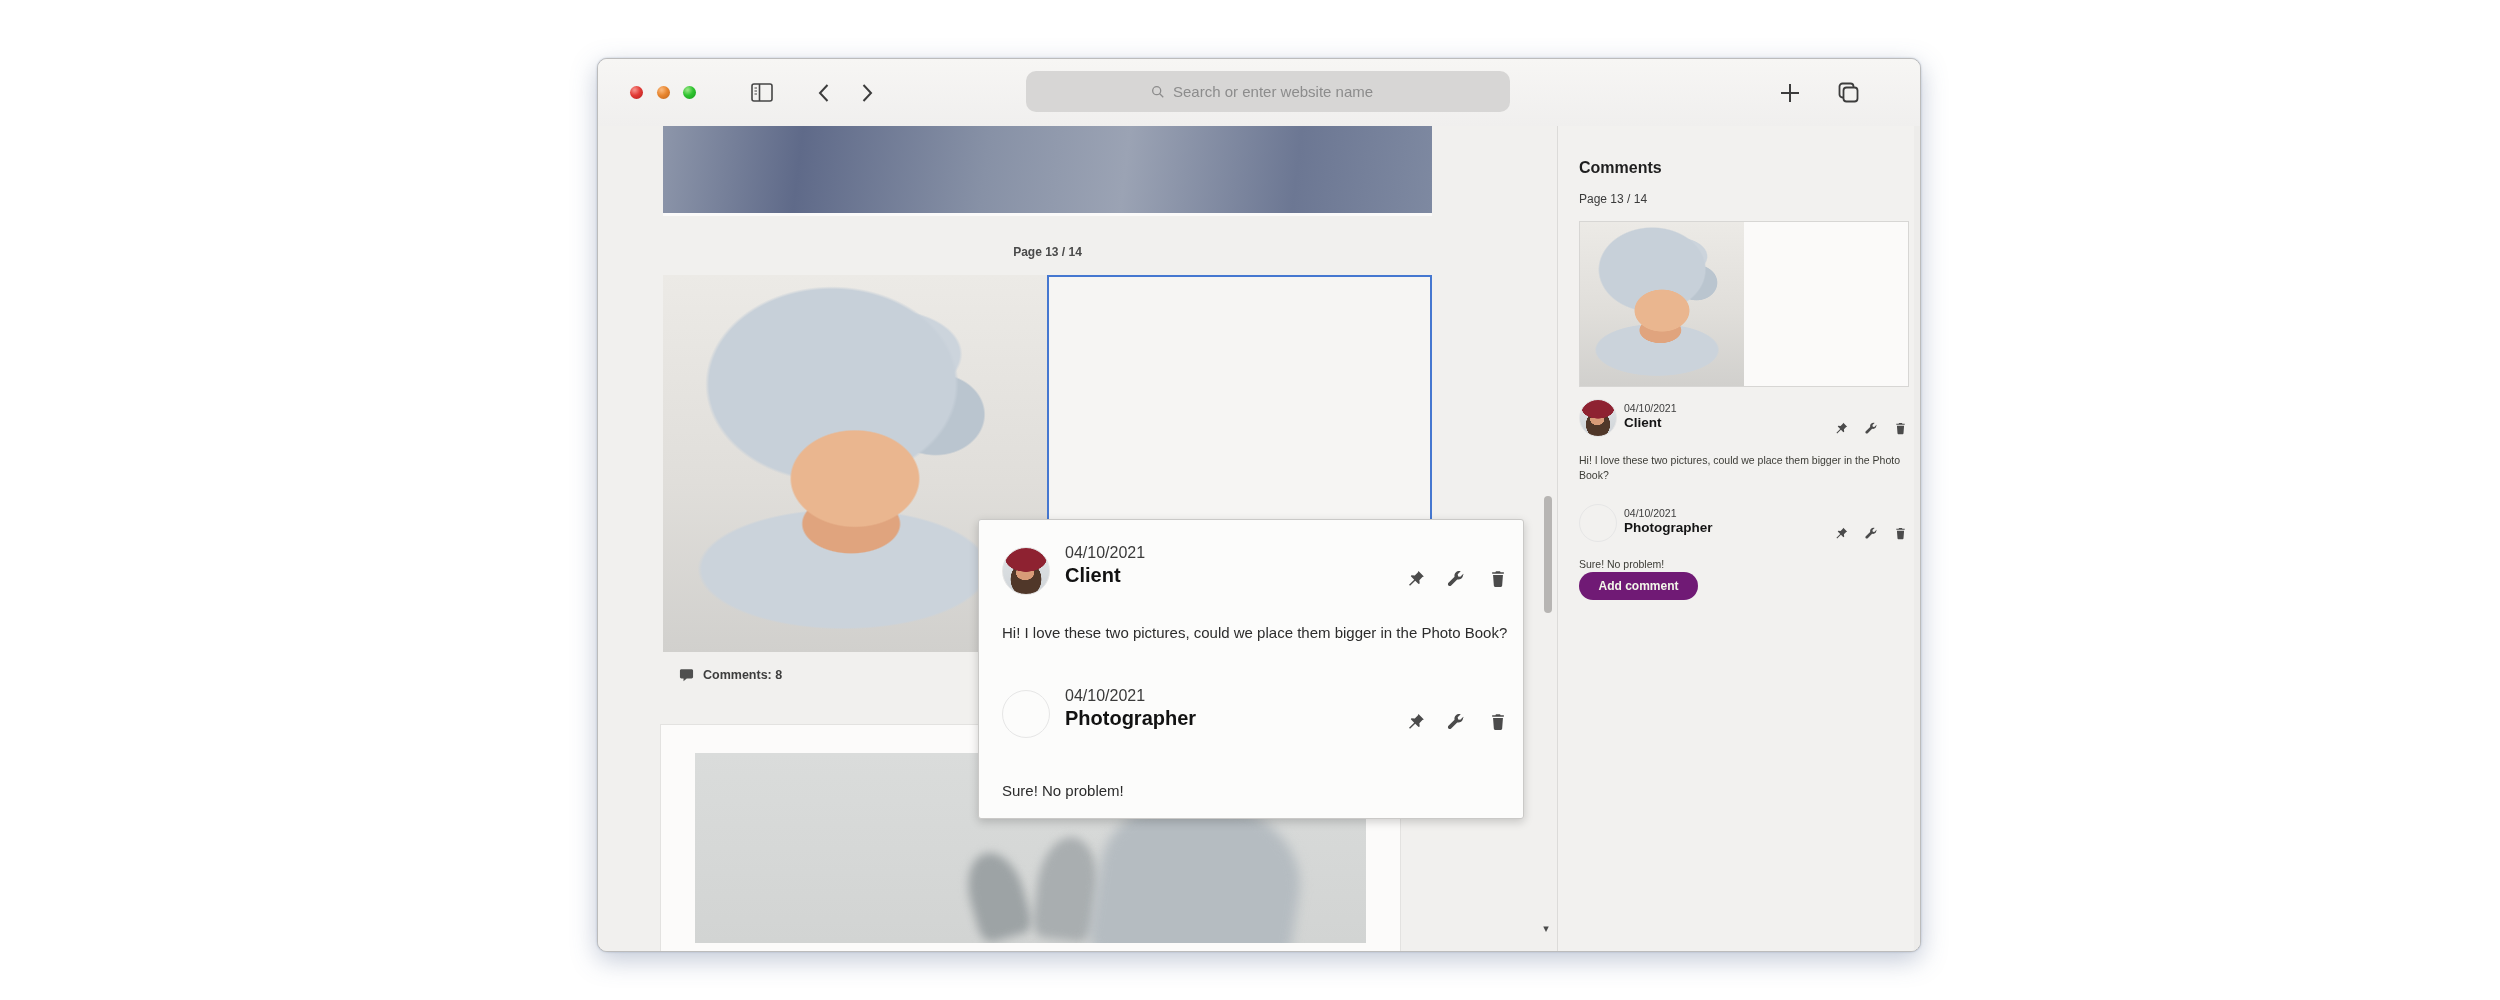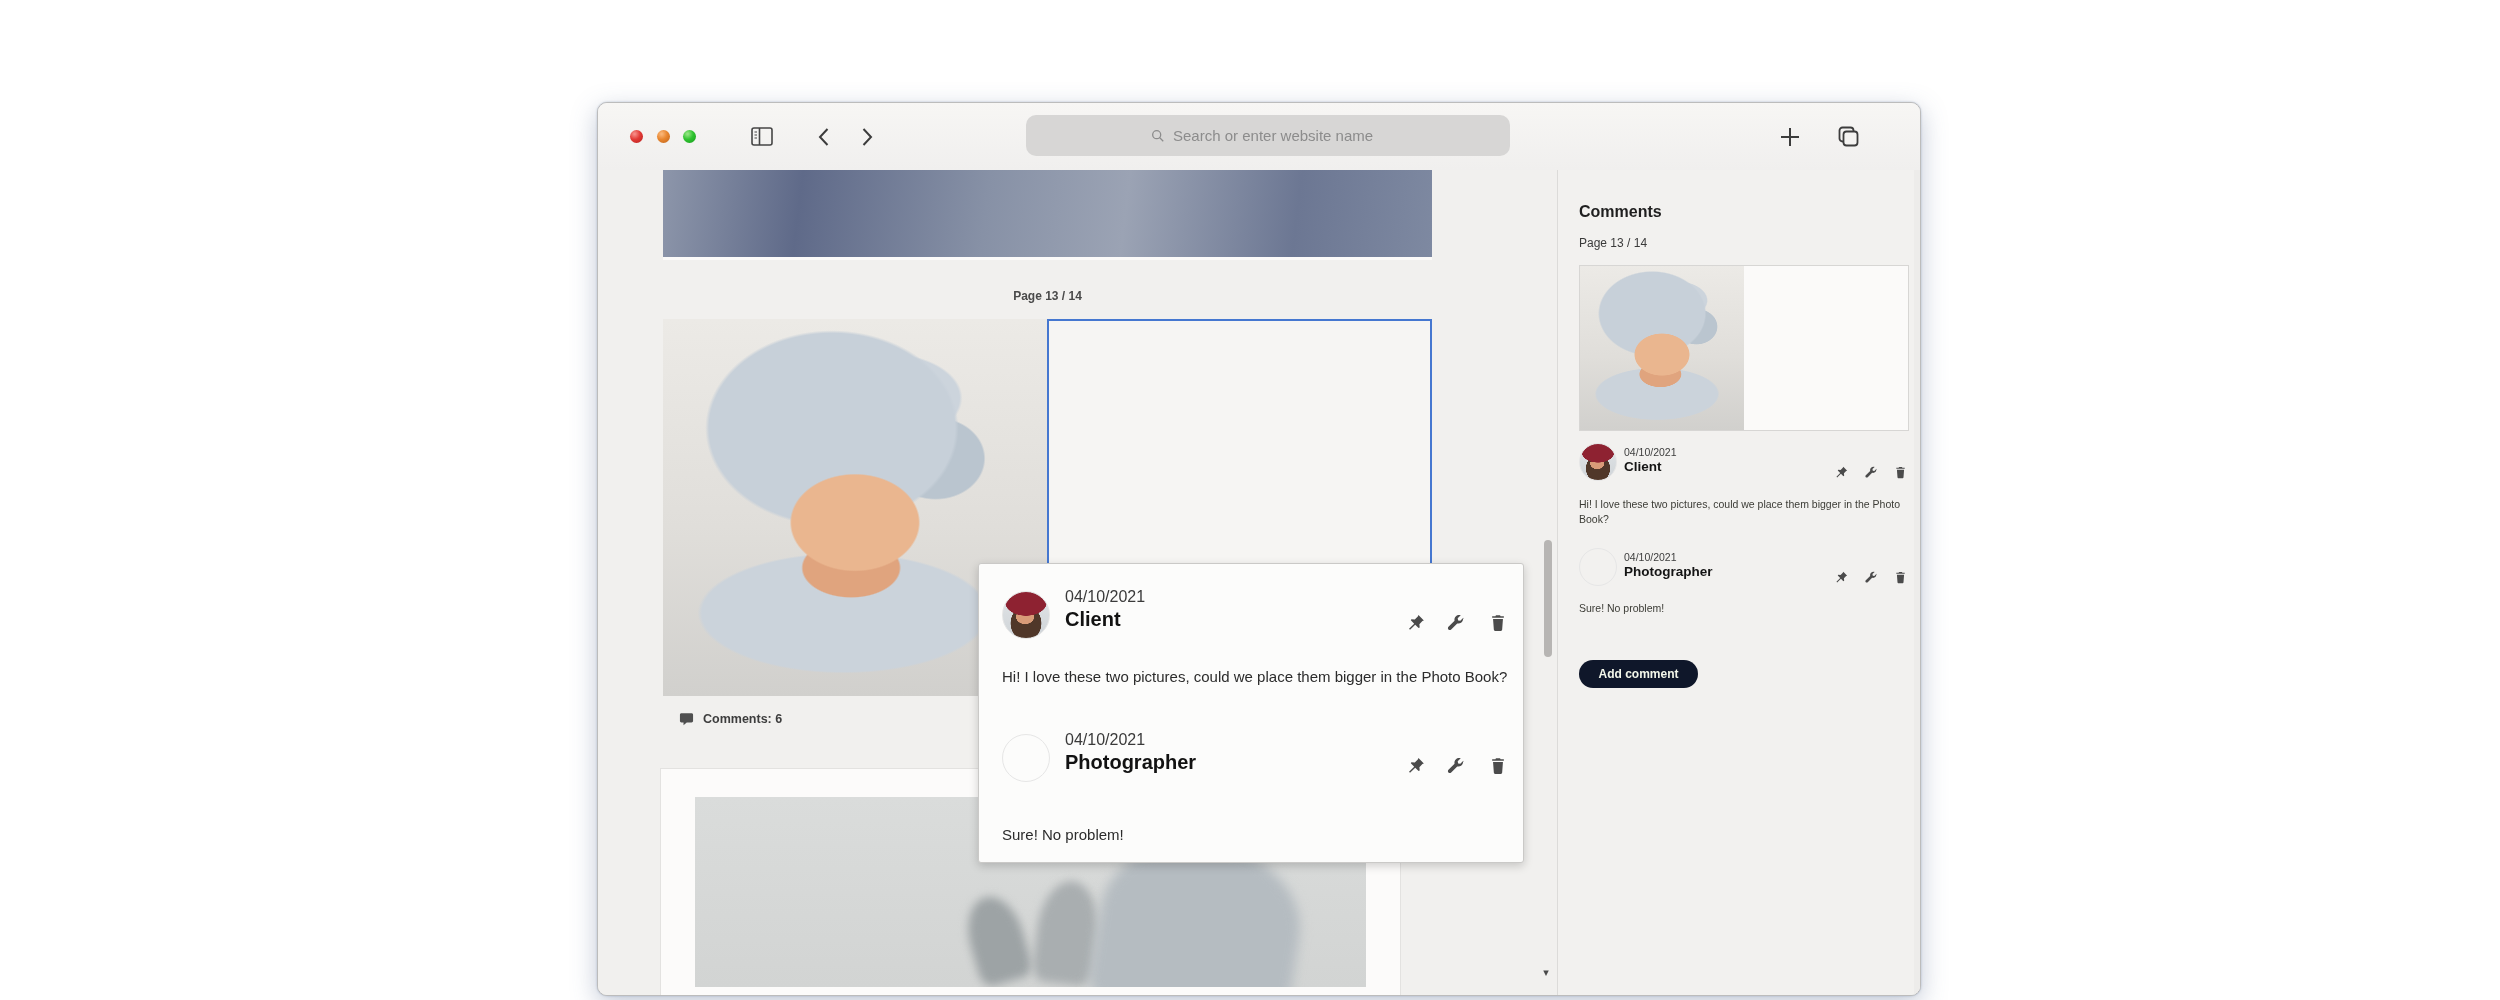--- a/index.html
+++ b/index.html
@@ -2,21 +2,21 @@
 <html><head>
 <meta charset="utf-8">
 <style>
   html,body{margin:0;padding:0;}
   body{width:2500px;height:1000px;background:#ffffff;font-family:"Liberation Sans","DejaVu Sans",sans-serif;overflow:hidden;}
   #canvas{position:relative;width:2500px;height:1000px;background:#ffffff;}
 
   
   #window{position:absolute;left:597px;top:58px;width:1322px;height:892px;background:#f1f0ee;
     border:1px solid #bcbcbc;border-radius:10px;overflow:hidden;
-    box-shadow:0 8px 26px rgba(80,100,140,.35),0 0 2px rgba(120,140,170,.5);margin-top:44px;}
+    box-shadow:0 8px 26px rgba(80,100,140,.35),0 0 2px rgba(120,140,170,.5);}
 
   
   #toolbar{position:absolute;left:0;top:0;width:100%;height:67px;
     background:linear-gradient(180deg,#f7f6f4,#f0efee);border-bottom:1px solid #d2d1cf;}
   .light{position:absolute;top:27px;width:13px;height:13px;border-radius:50%;cursor:default;}
   .light.red{left:32px;background:radial-gradient(circle at 35% 30%,#f58a84 6%,#e23b36 45%,#b51d1c 100%);}
   .light.orange{left:59px;background:radial-gradient(circle at 35% 30%,#f9b475 6%,#e8862f 45%,#bd631b 100%);}
   .light.green{left:85px;background:radial-gradient(circle at 35% 30%,#90e37f 6%,#2fc32f 45%,#179a1d 100%);}
   .tbico{position:absolute;top:22px;width:24px;height:24px;}
   .tbico svg{width:100%;height:100%;}
@@ -111,21 +111,21 @@
   .sb-title{position:absolute;left:21px;top:33px;font-size:16px;font-weight:700;color:#1f1f1f;}
   .sb-page{position:absolute;left:21px;top:66px;font-size:12px;color:#3a3a3a;}
   #sb-thumb{position:absolute;left:21px;top:95px;width:330px;height:166px;background:#fbfaf9;
     border:1px solid #d7d6d4;box-sizing:border-box;cursor:pointer;}
   #sb-thumb-left{position:absolute;left:0;top:0;width:164px;height:164px;}
   #sb-thumb-inset{position:absolute;left:188px;top:26px;width:120px;height:114px;}
   .sb-av{position:absolute;left:21px;width:36px;height:36px;}
   .sb-date{position:absolute;left:66px;font-size:10.5px;color:#3d3d3d;}
   .sb-name{position:absolute;left:66px;font-size:13.5px;font-weight:700;color:#141414;}
   .sb-text{position:absolute;left:21px;width:334px;font-size:10.5px;line-height:15px;color:#3c3c36;}
-  #add-comment-btn{position:absolute;left:21px;top:490px;width:119px;height:28px;background:#0f172a;
+  #add-comment-btn{position:absolute;left:21px;top:446px;width:119px;height:28px;background:#701a75;
     border:none;border-radius:14px;color:#f3f7ea;font-size:12px;font-weight:700;cursor:pointer;
     font-family:"Liberation Sans","DejaVu Sans",sans-serif;}
   #sb-scroll-gutter{position:absolute;right:0;top:0;width:7px;height:825px;background:#edecea;}
 </style>
 </head>
 <body>
 
 <div id="canvas">
   <div id="window">
 
@@ -190,21 +190,21 @@
           <div id="spread1-left" class="photo-baby1"></div>
           <div id="spread1-right">
             <div id="spread1-inset" class="photo-baby2"></div>
           </div>
         </div>
 
         <div id="comments-row">
           <svg viewBox="0 0 16 16">
               <path d="M2.2 1.5h11.6c.9 0 1.7.7 1.7 1.6v7.2c0 .9-.8 1.6-1.7 1.6H8.3L4.6 15v-3.1H2.2c-.9 0-1.7-.7-1.7-1.6V3.1c0-.9.8-1.6 1.7-1.6z"></path>
             </svg>
-          <span id="comments-count">Comments: 6</span>
+          <span id="comments-count">Comments: 8</span>
         </div>
 
         <div id="spread2">
           <div id="spread2-photo">
             <div id="toy-ear1" class="toyshape"></div>
             <div id="toy-ear2" class="toyshape"></div>
             <div id="toy-body" class="toyshape"></div>
           </div>
         </div>
 

